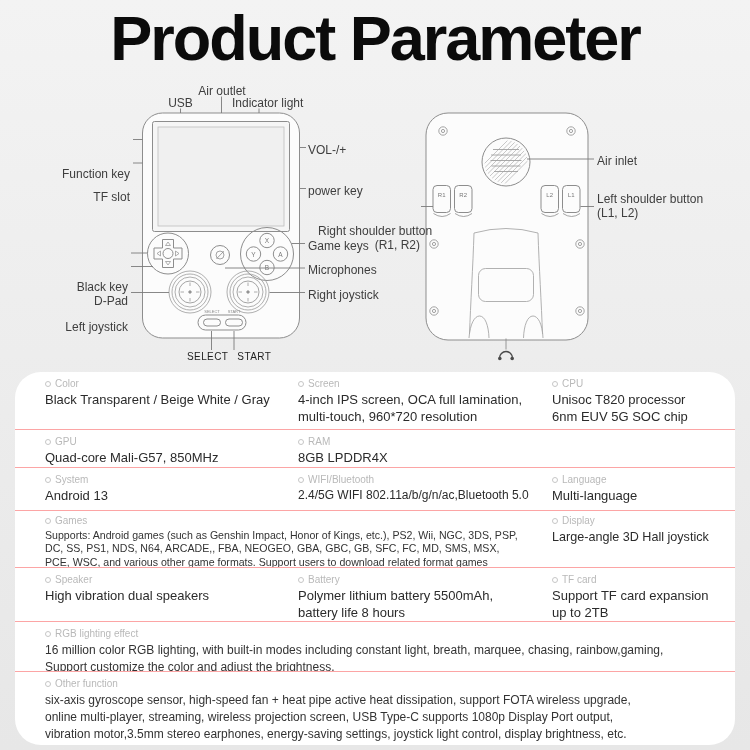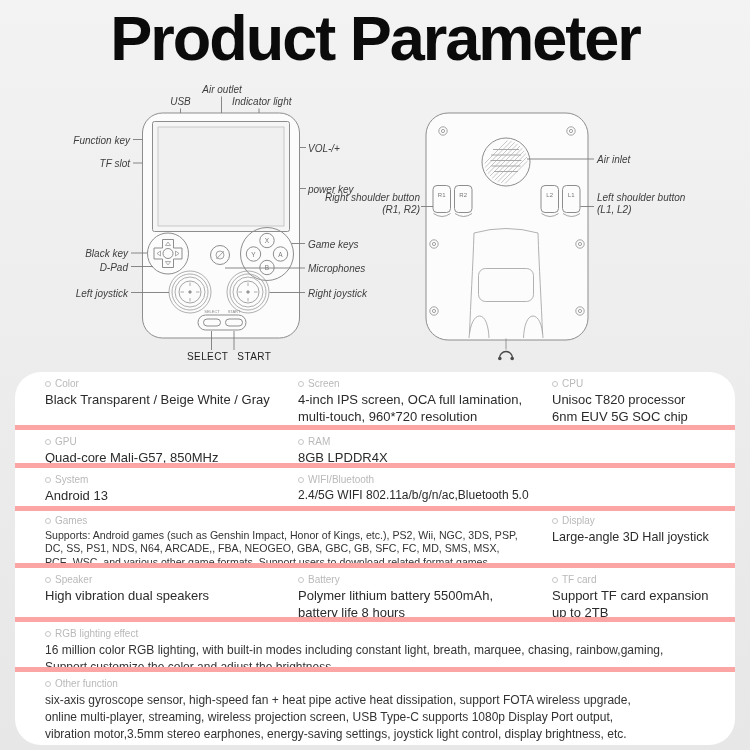--- a/index.html
+++ b/index.html
@@ -7,32 +7,32 @@
        font-family:"Liberation Sans",sans-serif;
        background:linear-gradient(180deg,#f3f3f3 0%,#ececec 55%,#e7e7e7 100%);}
   .page{position:relative;width:750px;height:750px;}
 
   
   .title{position:absolute;top:2px;left:0;width:750px;margin:0;text-align:center;
          font-size:63px;font-weight:bold;letter-spacing:-2px;color:#0b0b0b;}
 
   
   .art{position:absolute;left:0;top:0;width:750px;height:750px;pointer-events:none;}
-  .lbl{position:absolute;font-size:10px;color:#3e3e3e;white-space:nowrap;line-height:1.18;font-style:italic;}
-  .lbl.ra{text-align:right;}
+  .lbl{position:absolute;font-size:12px;color:#3e3e3e;white-space:nowrap;line-height:1.18;}
+  .lbl.ra{text-align:right;margin-top:32px;}
   .lbl.ctr{text-align:center;}
   .selstart{position:absolute;left:187px;top:351px;display:flex;gap:9px;
             font-size:10px;color:#1e1e1e;letter-spacing:.4px;}
 
   
   .card{position:absolute;left:15px;top:372px;width:720px;height:373px;
         background:#ffffff;border-radius:26px;box-sizing:border-box;}
   .spec-row{display:grid;grid-template-columns:253px 254px 1fr;
             padding-left:30px;padding-right:8px;box-sizing:border-box;
-            border-bottom:5px solid #fca5a5;}
+            border-bottom:1px solid #fca5a5;}
   .spec-row.last{border-bottom:none;}
   .r1{height:58px}.r2{height:38px}.r3{height:43px}.r4{height:57px}
   .r5{height:54px}.r6{height:50px}.r7{height:72px}
   .spec-cell{padding-top:6px;overflow:hidden;}
   .r4 .spec-cell{padding-top:4px;}
   .span2{grid-column:1 / 3;}
   .full{grid-column:1 / -1;}
   .spec-label{display:flex;align-items:center;gap:4px;
               font-size:10px;color:#b9b9b9;margin-bottom:3px;}
   .bullet{display:inline-block;width:4px;height:4px;border:1px solid #c6c6c6;
@@ -301,20 +301,27 @@
           </div>
         <div class="spec-value">Android 13</div>
       </div>
       <div class="spec-cell">
         <div class="spec-label">
             <span class="bullet"></span>
             <span>WIFI/Bluetooth</span>
           </div>
         <div class="spec-value nowrap">2.4/5G WIFI 802.11a/b/g/n/ac,Bluetooth 5.0</div>
       </div>
+      <div class="spec-cell">
+        <div class="spec-label">
+            <span class="bullet"></span>
+            <span>Language</span>
+          </div>
+        <div class="spec-value">Multi-language</div>
+      </div>
     </div>
 
     <div class="spec-row r4">
       <div class="spec-cell span2">
         <div class="spec-label">
             <span class="bullet"></span>
             <span>Games</span>
           </div>
         <div class="spec-value small">Supports: Android games (such as Genshin Impact, Honor of Kings, etc.), PS2, Wii, NGC, 3DS, PSP,
 DC, SS, PS1, NDS, N64, ARCADE,, FBA, NEOGEO, GBA, GBC, GB, SFC, FC, MD, SMS, MSX,

